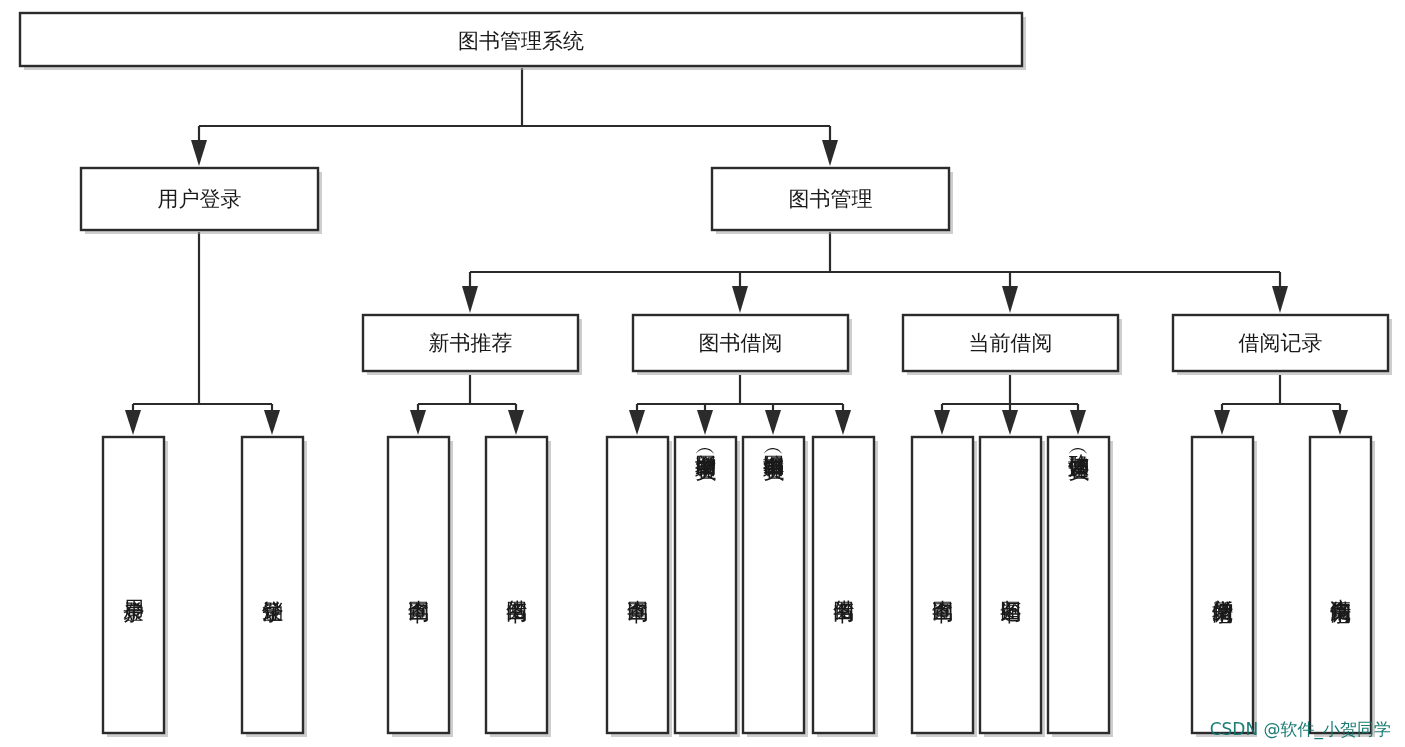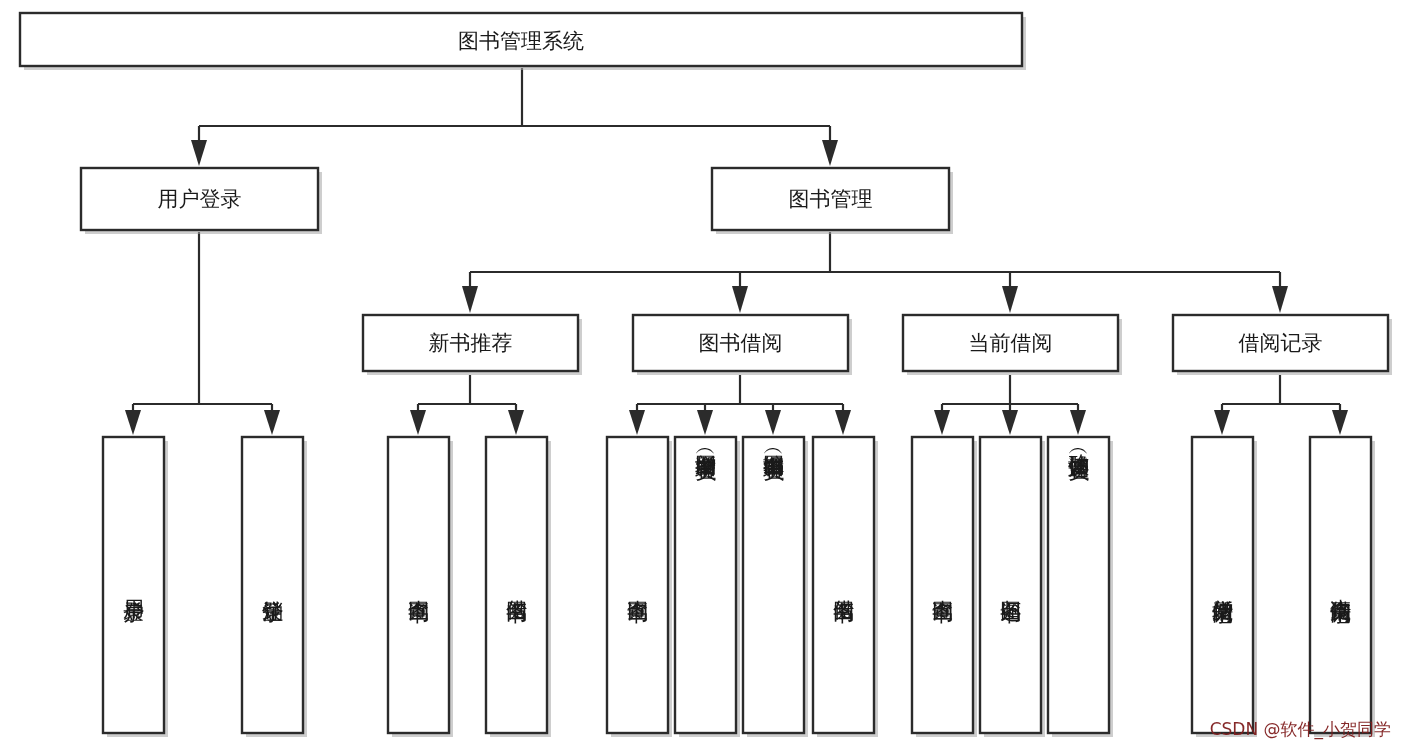--- a/index.html
+++ b/index.html
@@ -67,21 +67,21 @@
     letter-spacing: 1px;
     white-space: nowrap;
     text-align: center;
   }
   .watermark {
     position: absolute;
     right: 14px;
     bottom: 6px;
     font-family: "DejaVu Sans", "Liberation Sans", sans-serif;
     font-size: 17px;
-    color: #7f1d1d;
+    color: #0f766e;
     opacity: 0.95;
     white-space: nowrap;
   }
 </style>
 </head>
 <body>
 
 <div id="stage">
 
   <svg id="chart-svg" viewBox="0 0 1405 747">

